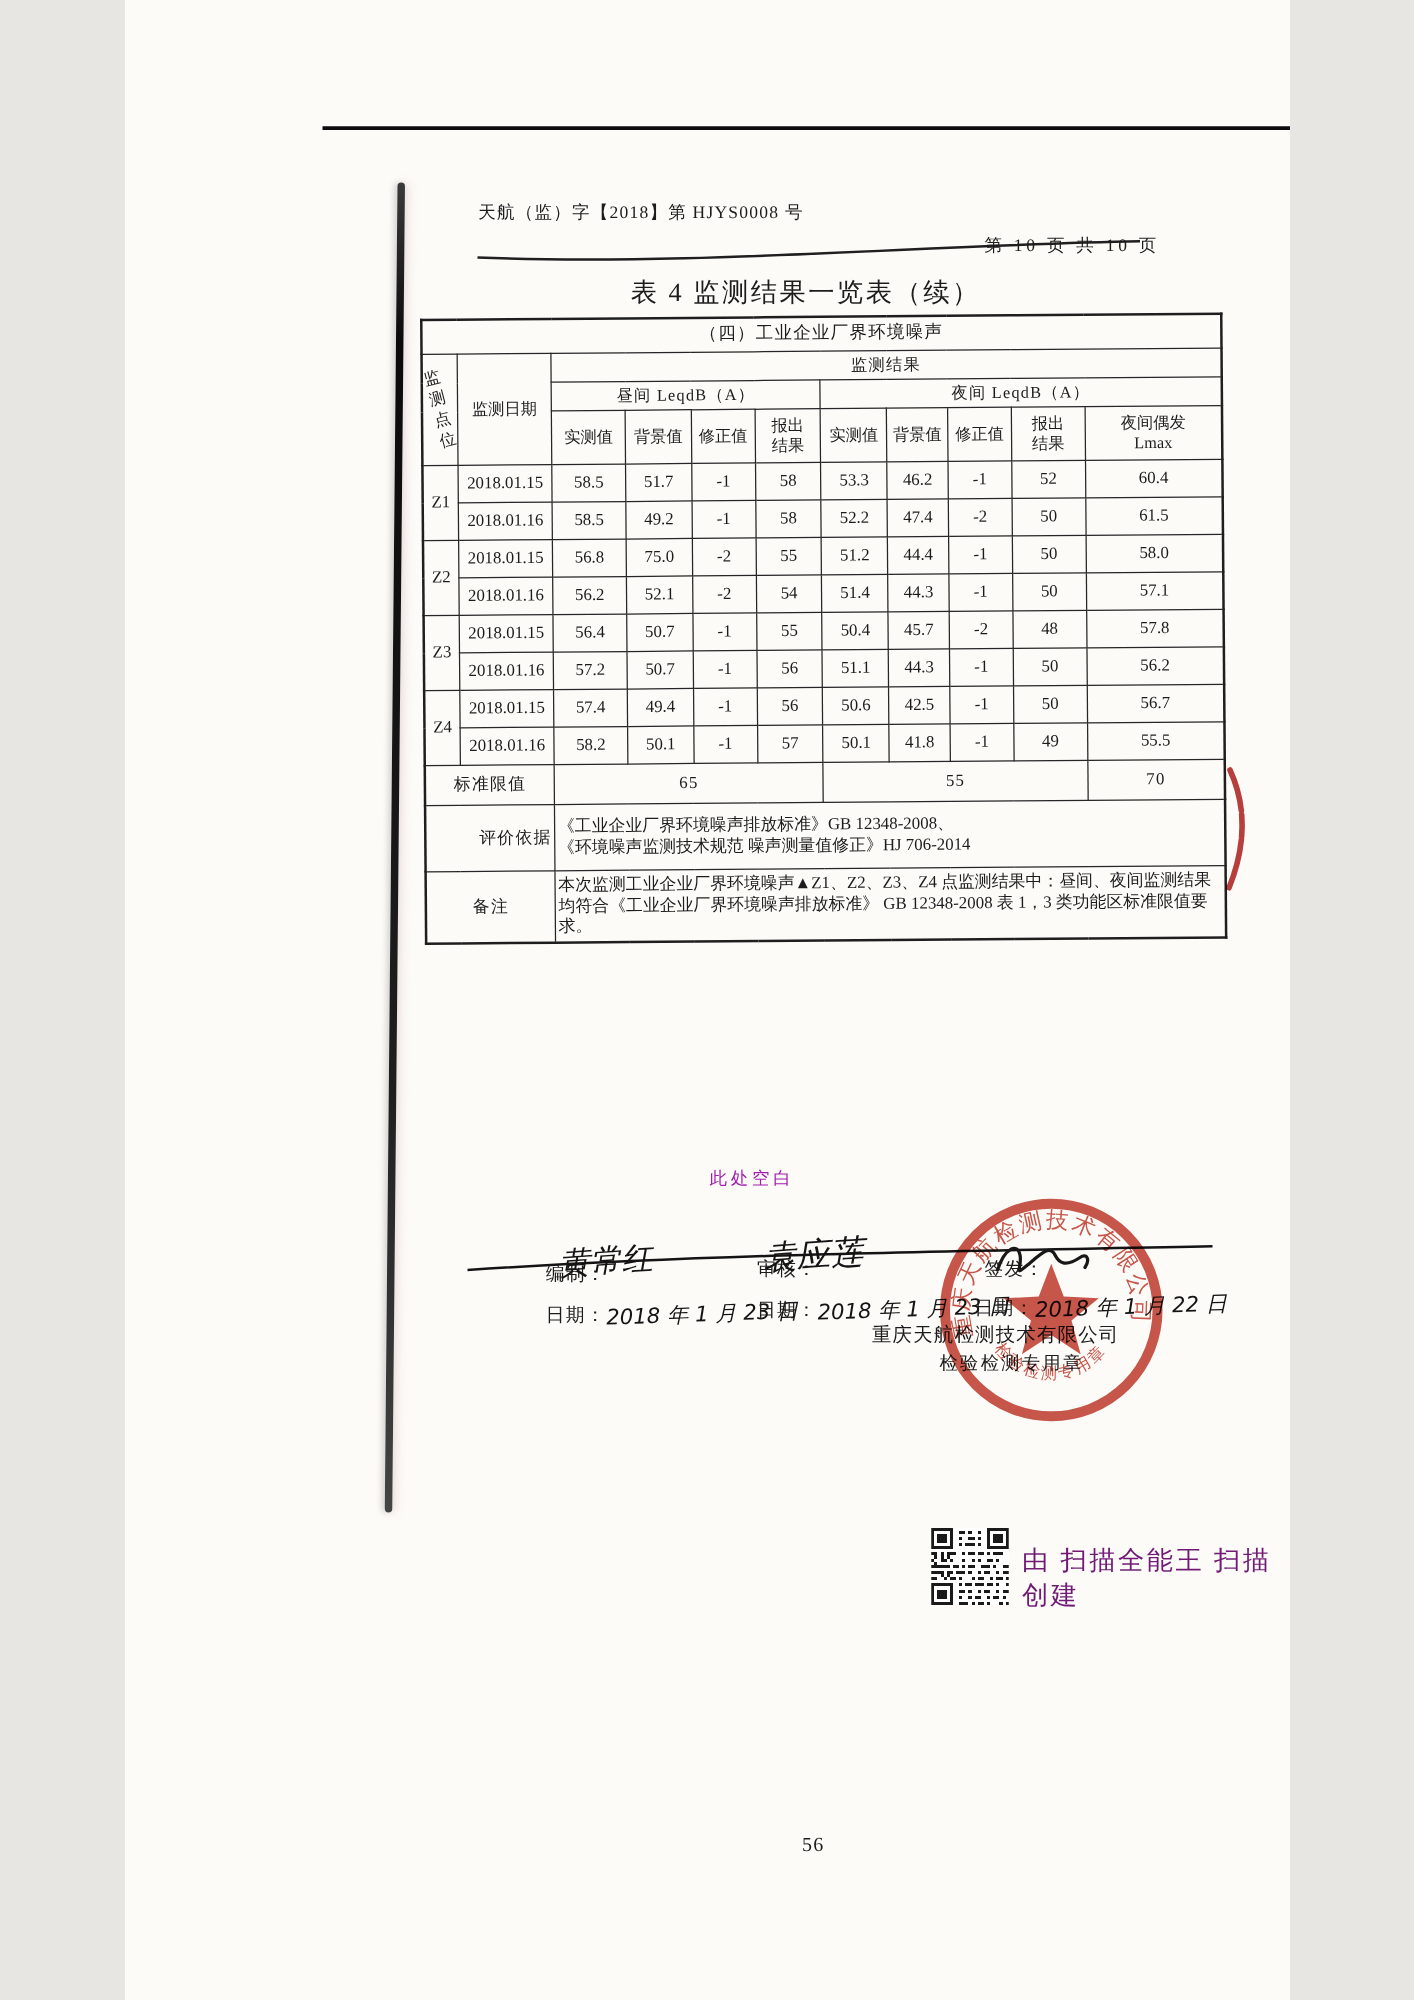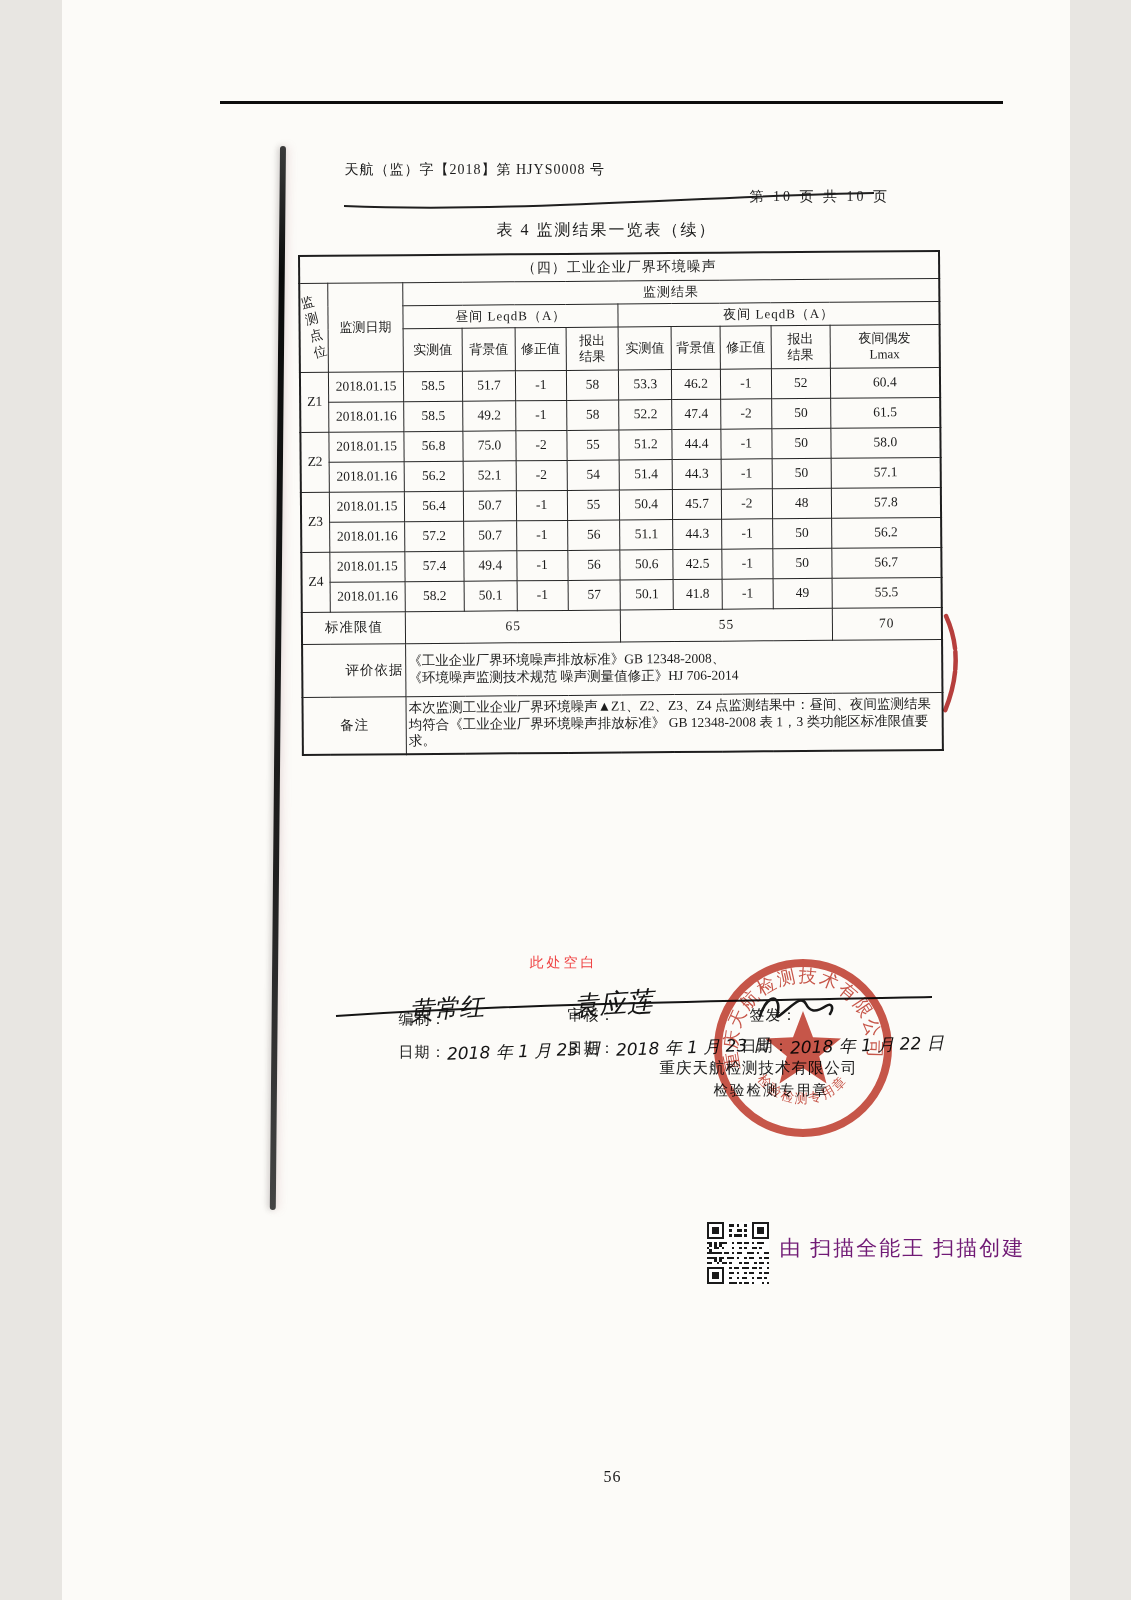--- a/index.html
+++ b/index.html
@@ -1,42 +1,42 @@
 <!DOCTYPE html>
 <html><head>
 <meta charset="utf-8">
 <style>
   html,body{margin:0;padding:0;background:#e8e6e2;}
-  .canvas{position:relative;width:1008px;height:1600px;margin:0 auto;background:#fcfbf8;overflow:hidden;
+  .canvas{position:relative;width:932px;height:1600px;margin:0 auto;background:#fcfbf8;overflow:hidden;
           font-family:"Liberation Serif","DejaVu Serif",serif;color:#1c1c1c;}
   .abs{position:absolute;}
   
   .top-rule{left:158px;top:101px;width:783px;height:3px;background:#0d0d0d;}
   .binding{left:218px;top:146px;width:6px;height:1064px;border-radius:3px;
            background:linear-gradient(180deg,#3a3a3a,#0a0a0a 12%,#1f1f1f 68%,#444);
            transform:rotate(0.55deg);transform-origin:top center;
            box-shadow:3px 0 8px rgba(190,130,140,.22),-2px 0 6px rgba(0,0,0,.18);}
   .doc-number{left:283px;top:161px;font-size:14px;letter-spacing:1px;}
   .page-indicator{left:688px;top:188px;font-size:14px;letter-spacing:3px;}
-  .table-caption{left:380px;top:220px;width:330px;text-align:center;font-size:16px;letter-spacing:2px;}
+  .table-caption{left:380px;top:220px;width:330px;text-align:center;font-size:21px;letter-spacing:2px;}
   
   .tablewrap{left:236px;top:255px;width:642px;transform:rotate(-0.45deg);transform-origin:top left;}
   table.mon{border-collapse:collapse;width:642px;font-size:13px;text-align:center;table-layout:fixed;}
   table.mon td{border:1px solid #262626;padding:1px 2px;line-height:1.25;}
   table.mon{border:2px solid #1e1e1e;}
   td.sect{height:24px;font-size:14px;letter-spacing:1px;}
   td.grp{height:20px;letter-spacing:1px;}
   td.sub{height:40px;}
   td.datarow{height:27px;font-size:13.5px;}
   td.pointcell{font-size:13px;}
   .point-rot{display:inline-block;transform:rotate(-14deg);line-height:1.3;}
   td.limit{height:29px;font-size:13.5px;letter-spacing:1px;}
   td.lefttxt{text-align:left;padding:4px 8px;font-size:13.5px;line-height:1.55;}
   
-  .blank-note{left:468px;top:954px;font-size:14px;letter-spacing:3px;color:#ef4444;}
+  .blank-note{left:468px;top:934px;font-size:14px;letter-spacing:3px;color:#a21caf;}
   .sig-label{font-size:15px;letter-spacing:1px;margin-left:44px;}
   .hand{font-family:"DejaVu Sans",sans-serif;font-style:italic;color:#141414;}
   .sig-name{font-size:25px;transform:rotate(-4deg);display:inline-block;font-weight:500;}
   .sig-date-val{font-size:17px;display:inline-block;transform:rotate(-2deg);}
   .company-line{font-size:15.5px;letter-spacing:1px;}
   .caption-line{font-size:14.5px;letter-spacing:2px;}
   .stamp{mix-blend-mode:multiply;opacity:.85;}
   .redmark{mix-blend-mode:multiply;opacity:.9;}
   .scanner-note{left:718px;top:1234px;font-size:21px;color:#701a75;letter-spacing:2px;font-family:"Liberation Sans","DejaVu Sans",sans-serif;}
   .page-number{left:542px;top:1468px;font-size:16px;letter-spacing:1px;}

